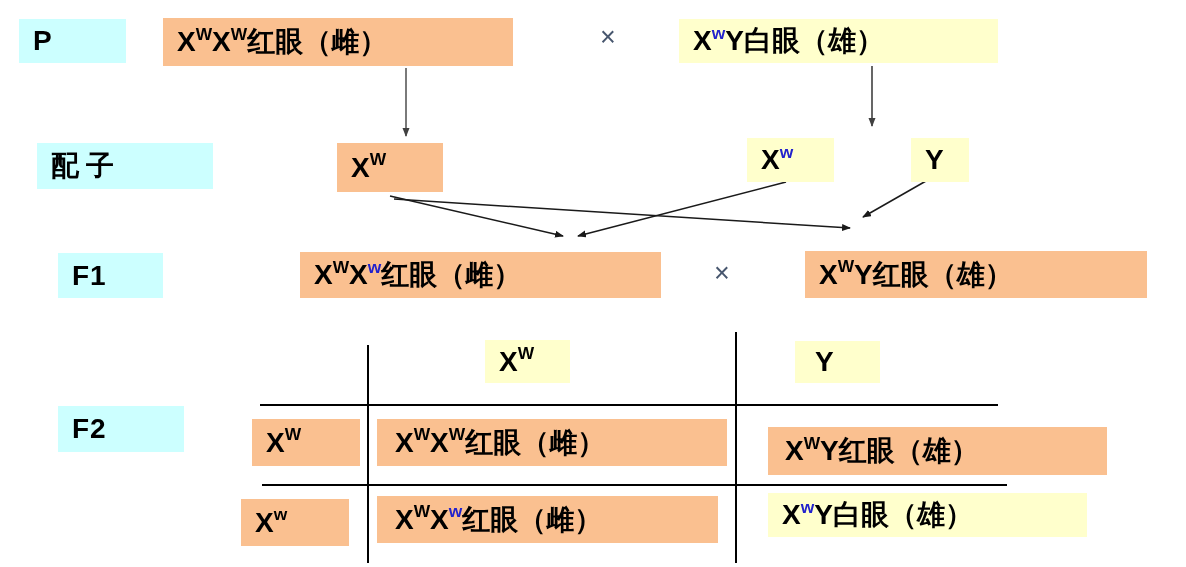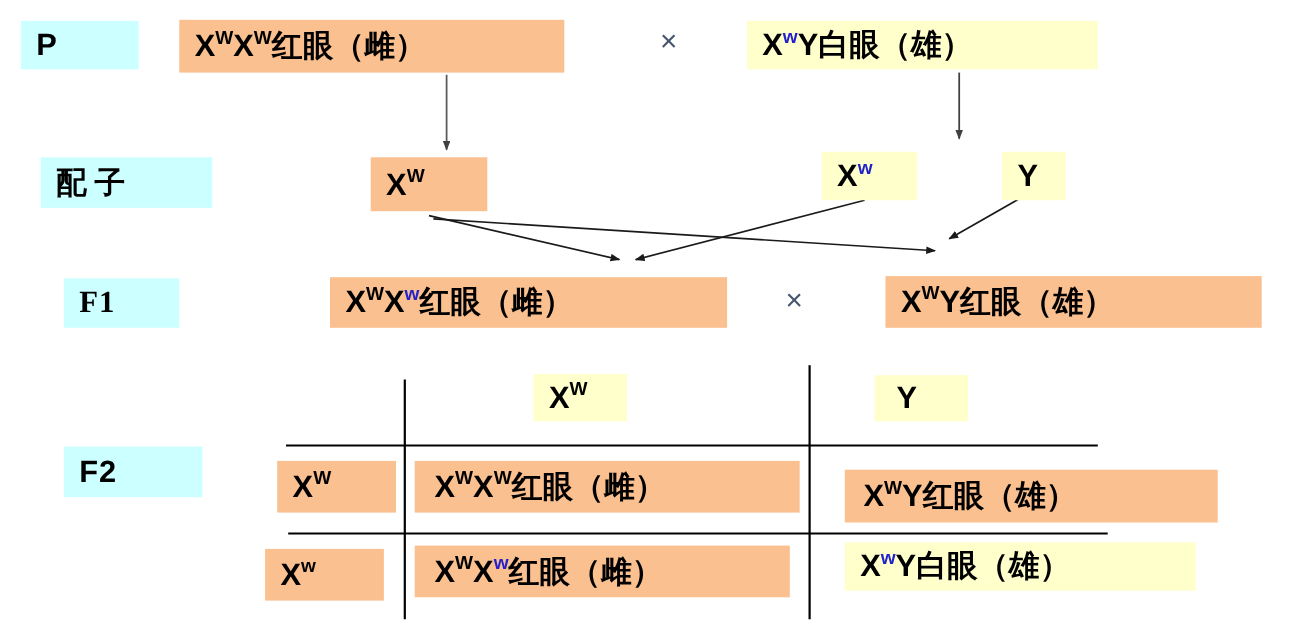--- a/index.html
+++ b/index.html
@@ -75,34 +75,34 @@
       <span>红眼（雌）</span>
     </div>
   <div class="abs cross" style="left:600px;top:22px;">×</div>
   <div class="abs box geno bg-yellow" style="left:679px;top:19px;width:319px;height:44px;">
       <span>X</span>
       <span class="sup blue">w</span>
       <span>Y</span>
       <span>白眼（雄）</span>
     </div>
 
-  <div class="abs box bg-cyan label" style="left:37px;top:143px;width:156px;height:46px;letter-spacing:7px;">配子</div>
+  <div class="abs box bg-cyan label" style="left:37px;top:143px;width:176px;height:46px;letter-spacing:7px;">配子</div>
   <div class="abs box geno bg-orange" style="left:337px;top:143px;width:106px;height:49px;">
       <span>X</span>
       <span class="sup">W</span>
     </div>
   <div class="abs box geno bg-yellow" style="left:747px;top:138px;width:87px;height:44px;">
       <span>X</span>
       <span class="sup blue">w</span>
     </div>
   <div class="abs box geno bg-yellow" style="left:911px;top:138px;width:58px;height:44px;">
       <span>Y</span>
     </div>
 
-  <div class="abs box bg-cyan label" style="left:58px;top:253px;width:105px;height:45px;font-family:Liberation Serif, serif;">F1</div>
+  <div class="abs box bg-cyan label" style="left:58px;top:253px;width:105px;height:45px;">F1</div>
   <div class="abs box geno bg-orange" style="left:300px;top:252px;width:361px;height:46px;">
       <span>X</span>
       <span class="sup">W</span>
       <span>X</span>
       <span class="sup blue">w</span>
       <span>红眼（雌）</span>
     </div>
   <div class="abs cross" style="left:714px;top:258px;">×</div>
   <div class="abs box geno bg-orange" style="left:805px;top:251px;width:342px;height:47px;">
       <span>X</span>

